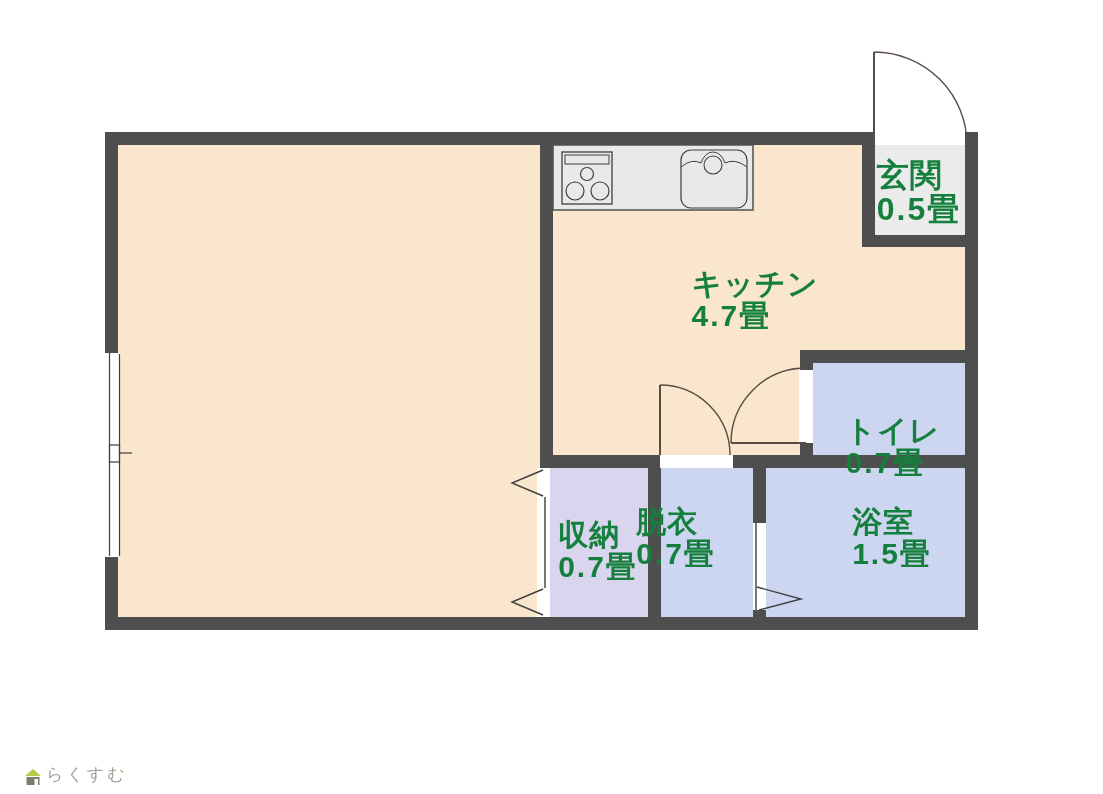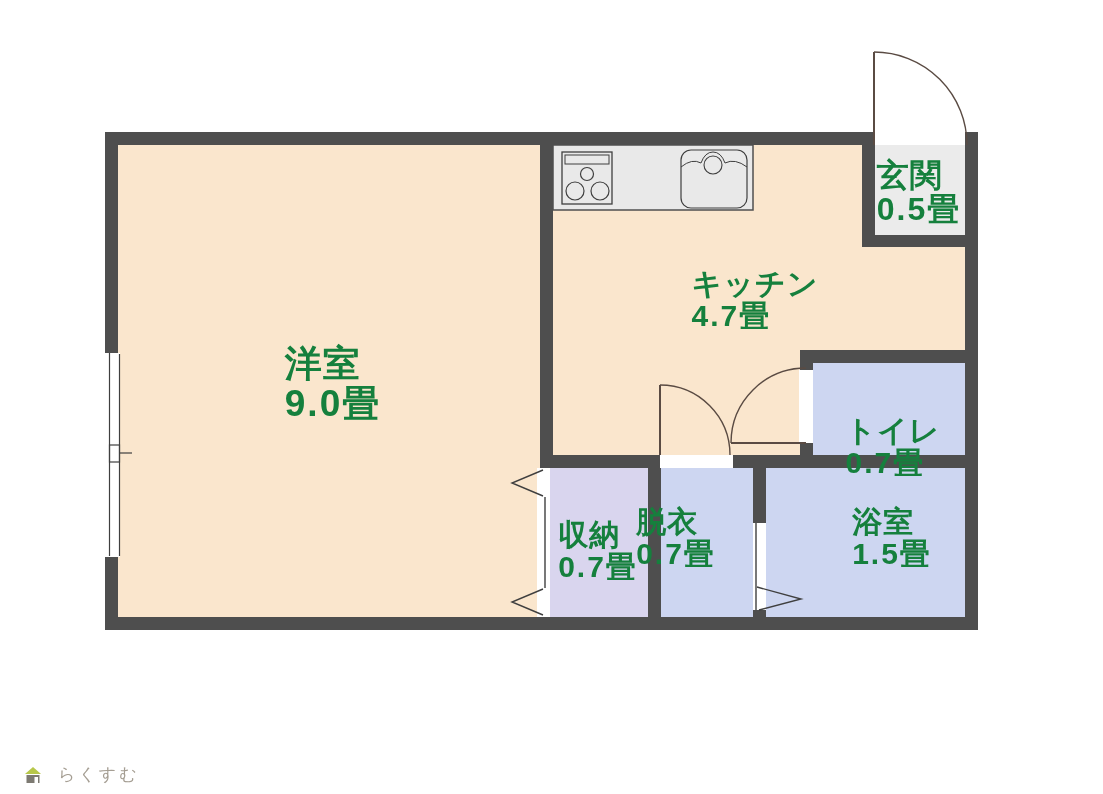--- a/index.html
+++ b/index.html
@@ -8,21 +8,21 @@
   .wall{position:absolute;background:#4e4e4e;}
   .room{position:absolute;}
   .opening{position:absolute;background:#ffffff;}
   svg.overlay{position:absolute;left:0;top:0;width:1103px;height:794px;pointer-events:none;}
   .label{position:absolute;transform:translateX(-50%);color:#15803d;
          font-weight:600;line-height:1.07;white-space:nowrap;letter-spacing:1px;}
   .label .size{letter-spacing:2px;}
   .lbl-lg{font-size:37px;}
   .lbl-md{font-size:30px;}
   .lbl-gk{font-size:32px;}
-  #logo{position:absolute;left:24px;top:763px;display:flex;align-items:center;gap:16px;}
+  #logo{position:absolute;left:24px;top:763px;display:flex;align-items:flex-end;gap:4px;}
   #logo .logo-text{color:#a59e93;font-size:17px;letter-spacing:3px;}
 </style>
 </head>
 <body>
 
 <div id="canvas">
 
   <div class="room" style="left: 118px; top: 145px; width: 847px; height: 472px; background: rgb(250, 230, 205);"></div>
 
   <div class="wall" style="left:105px;top:132px;width:757px;height:13px;"></div>
@@ -95,24 +95,20 @@
     </g>
 
     <g stroke="#3f3f3f" fill="none" stroke-width="1.2">
       <line x1="109.5" y1="353" x2="109.5" y2="556"></line>
       <line x1="119.5" y1="354" x2="119.5" y2="556"></line>
       <rect x="109.5" y="445" width="10" height="17"></rect>
       <line x1="119.5" y1="453" x2="132" y2="453"></line>
     </g>
   </svg>
 
-  <div class="label lbl-lg" style="left:333px;top:344px;">
-    <div>洋室</div>
-    <div class="size">9.0畳</div>
-  </div>
   <div class="label lbl-md" style="left:755px;top:268px;">
     <div>キッチン</div>
     <div class="size">4.7畳</div>
   </div>
   <div class="label lbl-gk" style="left:919px;top:158px;">
     <div>玄関</div>
     <div class="size">0.5畳</div>
   </div>
   <div class="label lbl-md" style="left:893px;top:379px;margin-top:36px;">
     <div>トイレ</div>

